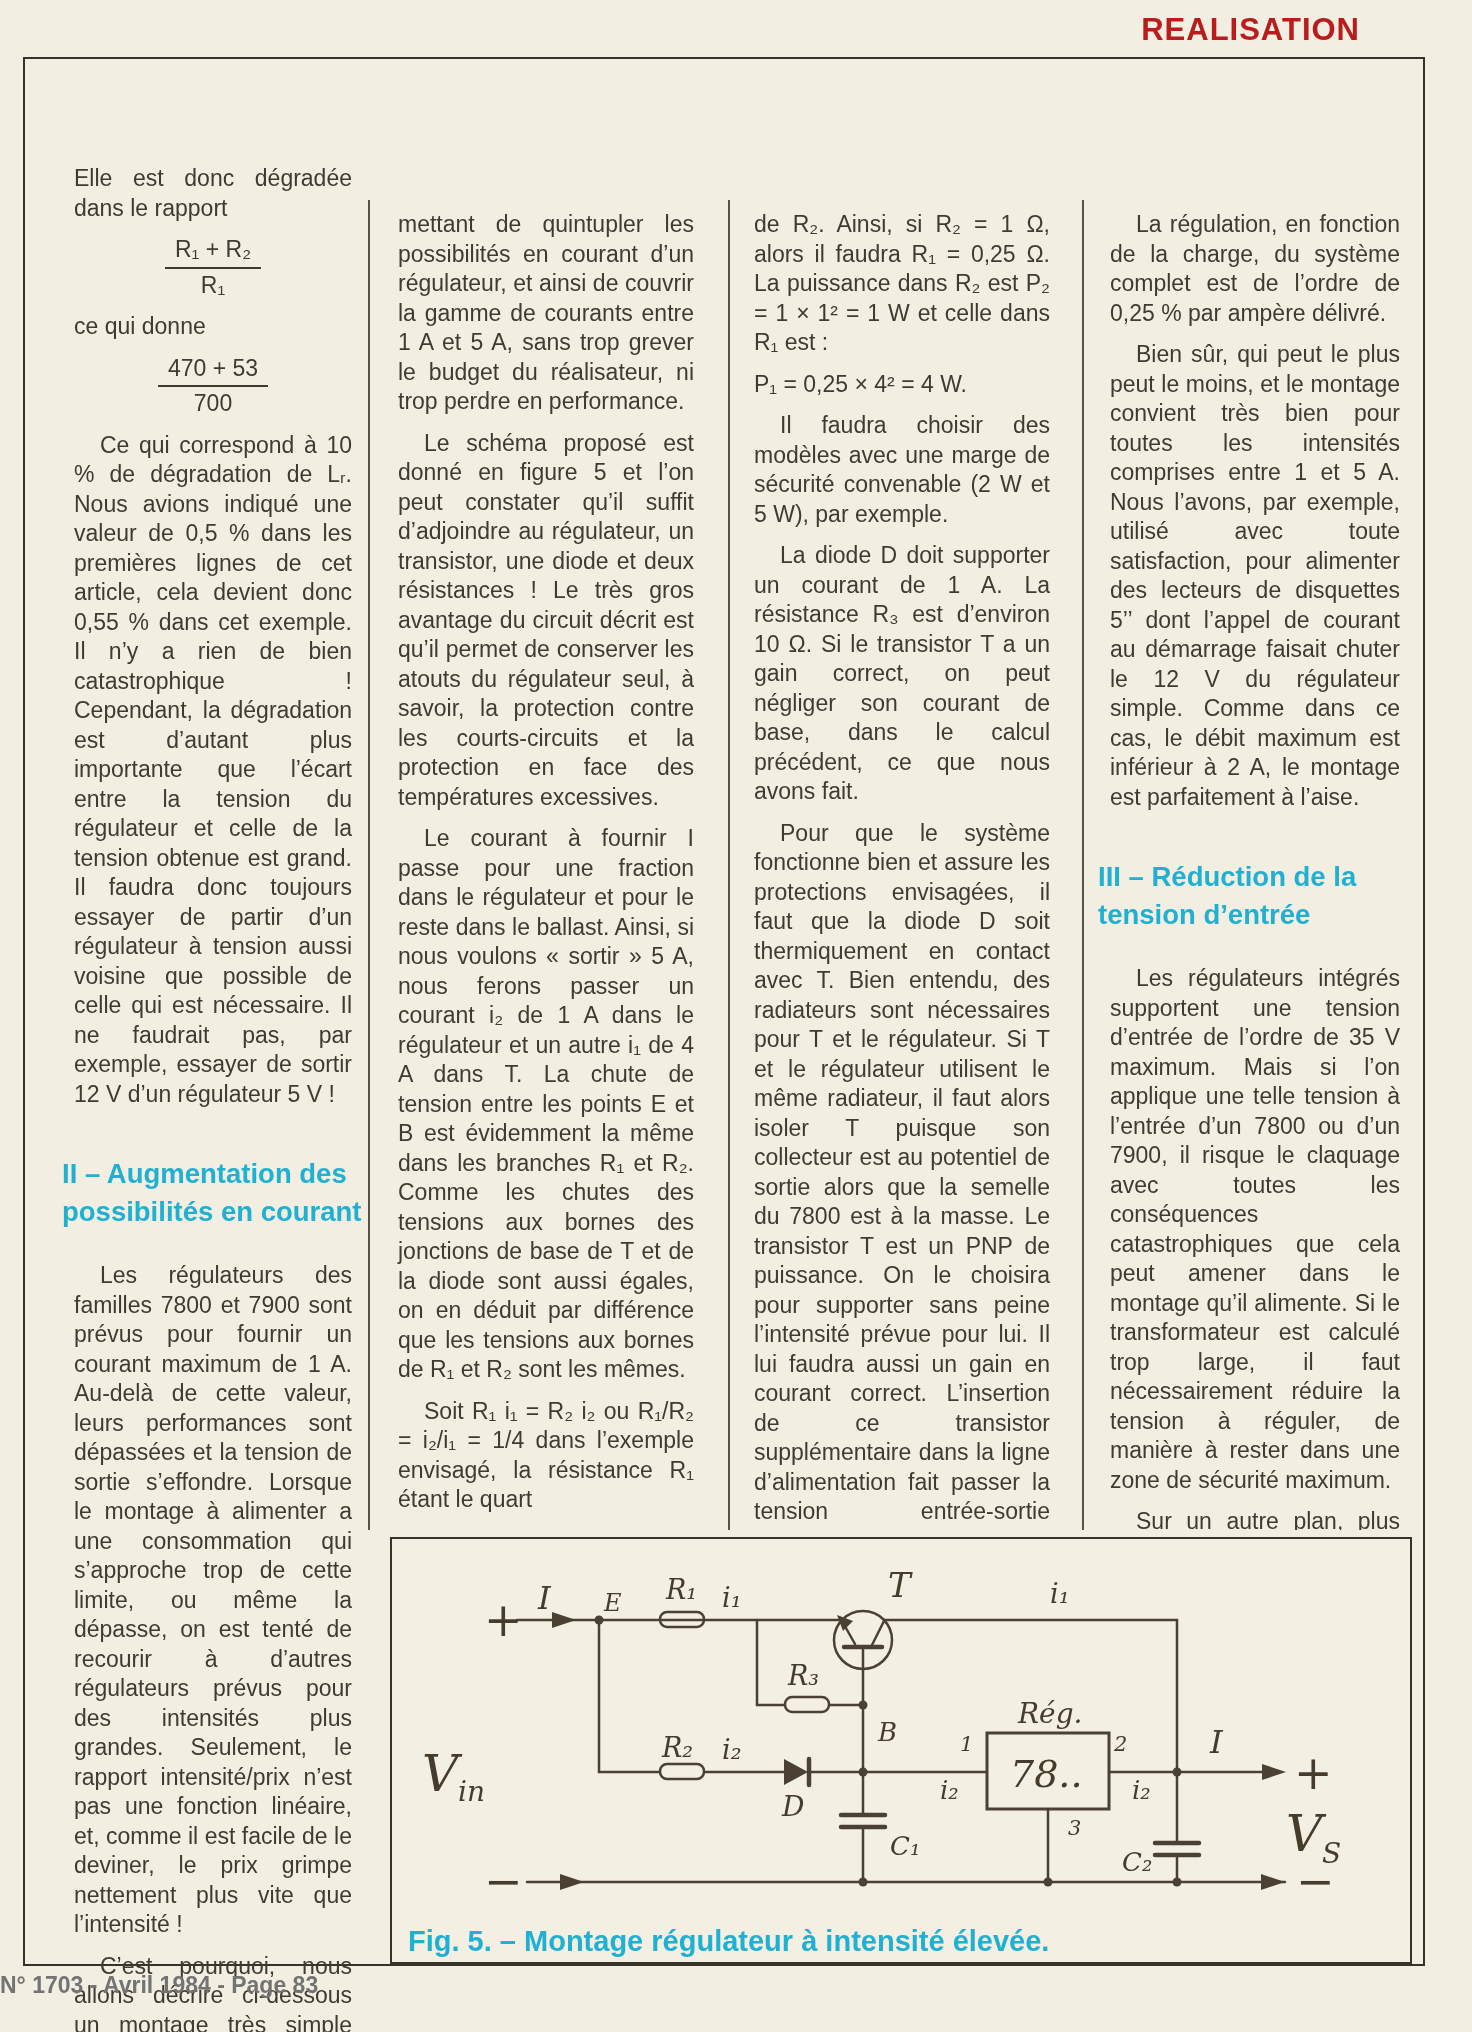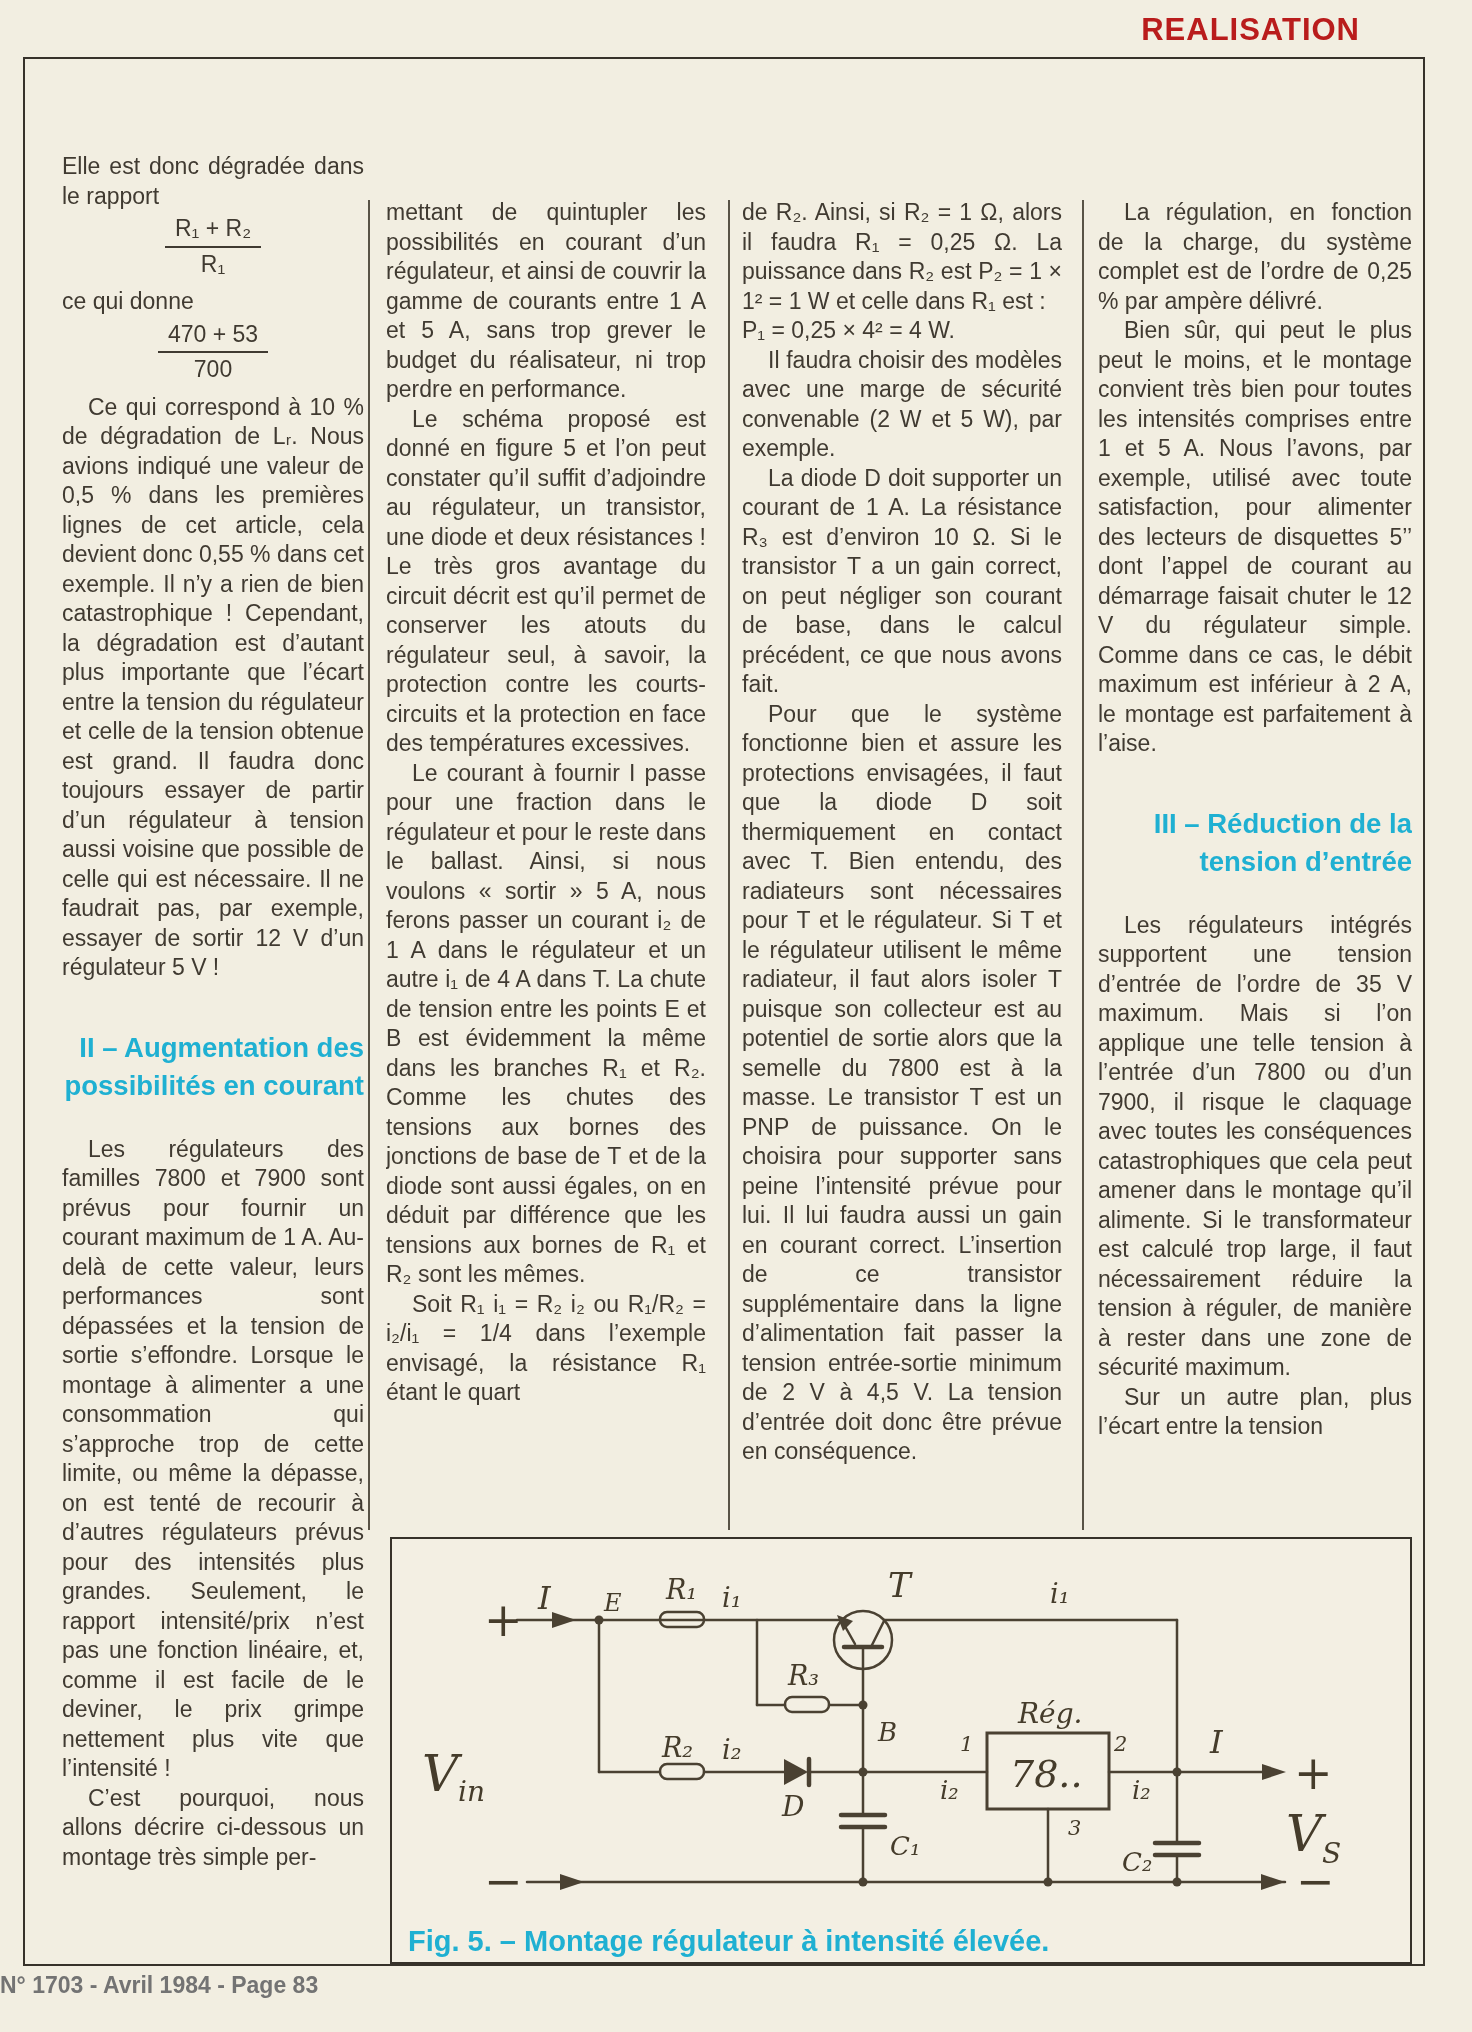--- a/index.html
+++ b/index.html
@@ -4,28 +4,28 @@
 <style>
   html,body{margin:0;padding:0;background:#e8e4d6;}
   .screen{position:relative;width:1472px;height:2032px;background:#f2eee1;overflow:hidden;
           font-family:"Liberation Sans","DejaVu Sans",sans-serif;color:#403a31;}
   .header{position:absolute;top:12px;left:0;width:1360px;text-align:right;
           font-size:31px;font-weight:bold;letter-spacing:1px;color:#b91c1c;}
   .pagebox{position:absolute;left:23px;top:57px;width:1402px;height:1909px;
            border:2.5px solid #37322a;box-sizing:border-box;}
   .vdiv{position:absolute;top:200px;width:2px;height:1330px;background:rgba(62,55,42,.85);}
   .col{position:absolute;text-align:justify;font-size:23px;line-height:29.5px;}
-  .col p{margin:0;}
+  .col p{margin:12px;}
   .col p.ind{text-indent:26px;}
   .col1{left:62px;top:152px;width:302px;}
   .col2{left:386px;top:198px;width:320px;height:1332px;overflow:hidden;}
   .col3{left:742px;top:198px;width:320px;height:1332px;overflow:hidden;}
   .col4{left:1098px;top:198px;width:314px;height:1332px;overflow:hidden;}
   .h-cyan{color:#1fb0d2;font-weight:bold;font-size:27.5px;line-height:38px;
-          margin:46px 0 30px;text-align:right;}
+          margin:46px 0 30px;text-align:left;}
   .formula{text-align:center;margin:3px 0 8px;}
   .frac{display:inline-block;text-align:center;}
   .frac .num{display:block;border-bottom:2.5px solid #403a31;padding:0 10px 2px;}
   .frac .den{display:block;padding-top:2px;}
   .figbox{position:absolute;left:390px;top:1537px;width:1022px;height:427px;
           border:2.5px solid #37322a;box-sizing:border-box;background:#f3efe3;}
   .figbox svg{position:absolute;left:0;top:0;}
   .caption{position:absolute;left:16px;top:386px;font-size:29px;font-weight:bold;color:#1fb0d2;}
   .footer{position:absolute;top:1972px;left:0;width:1440px;text-align:left;
           font-size:23px;font-weight:bold;color:#737373;}

